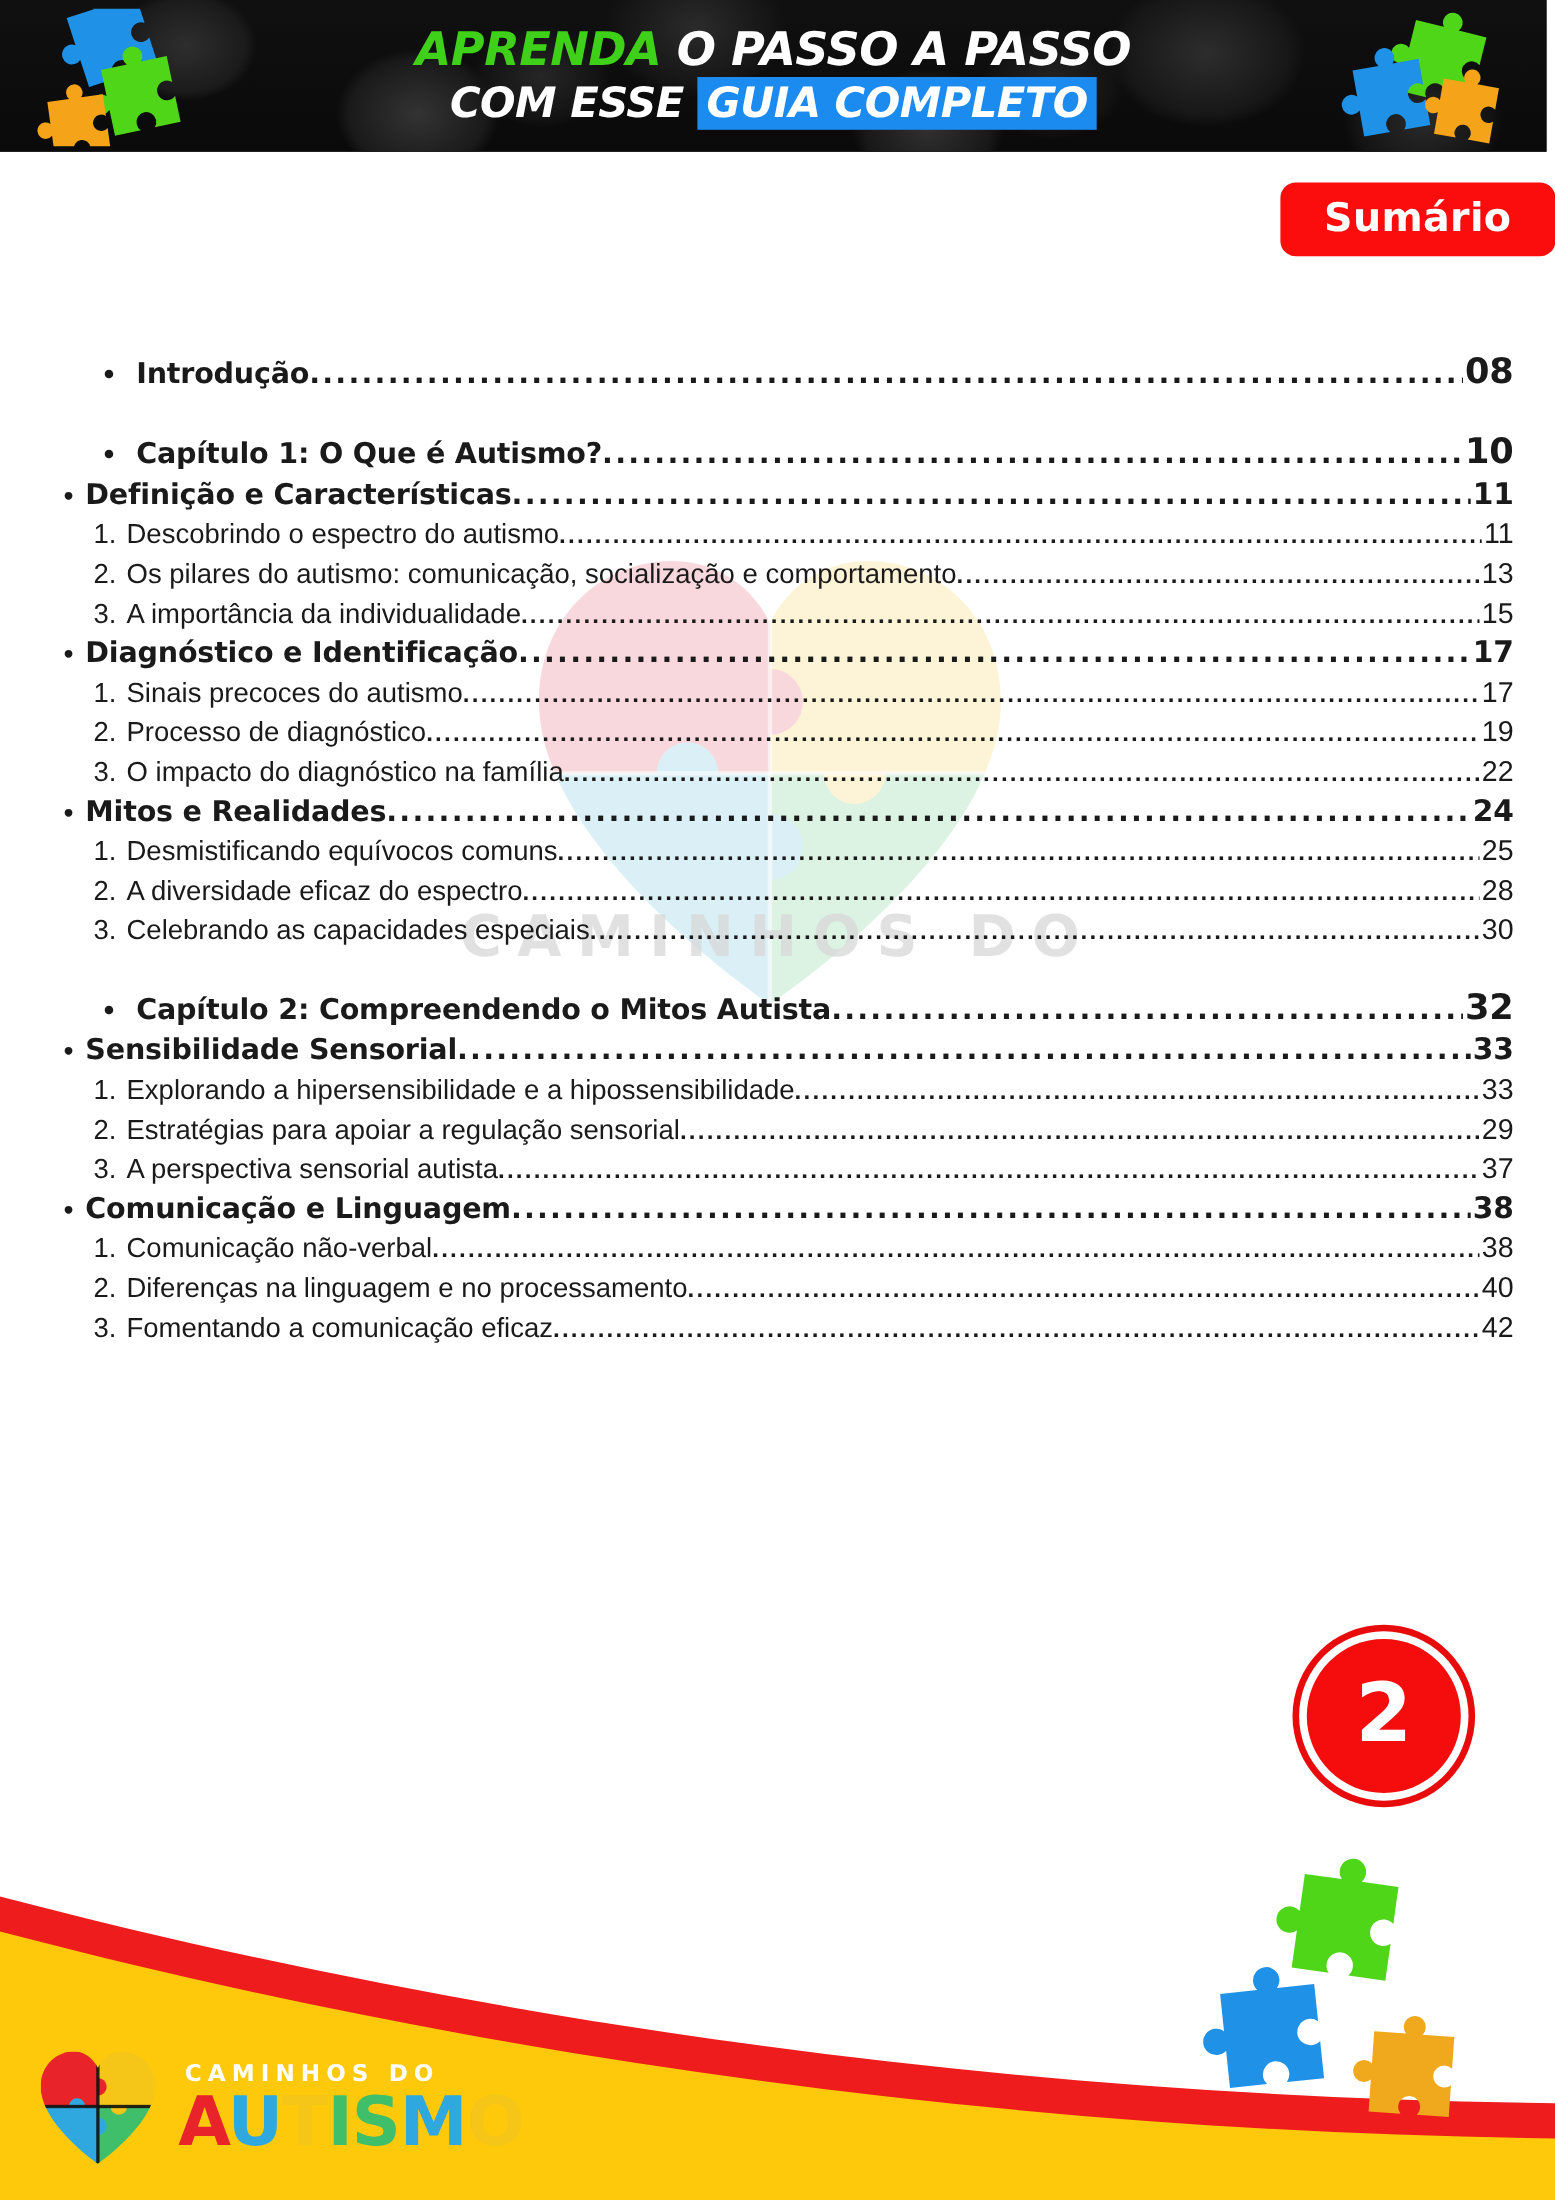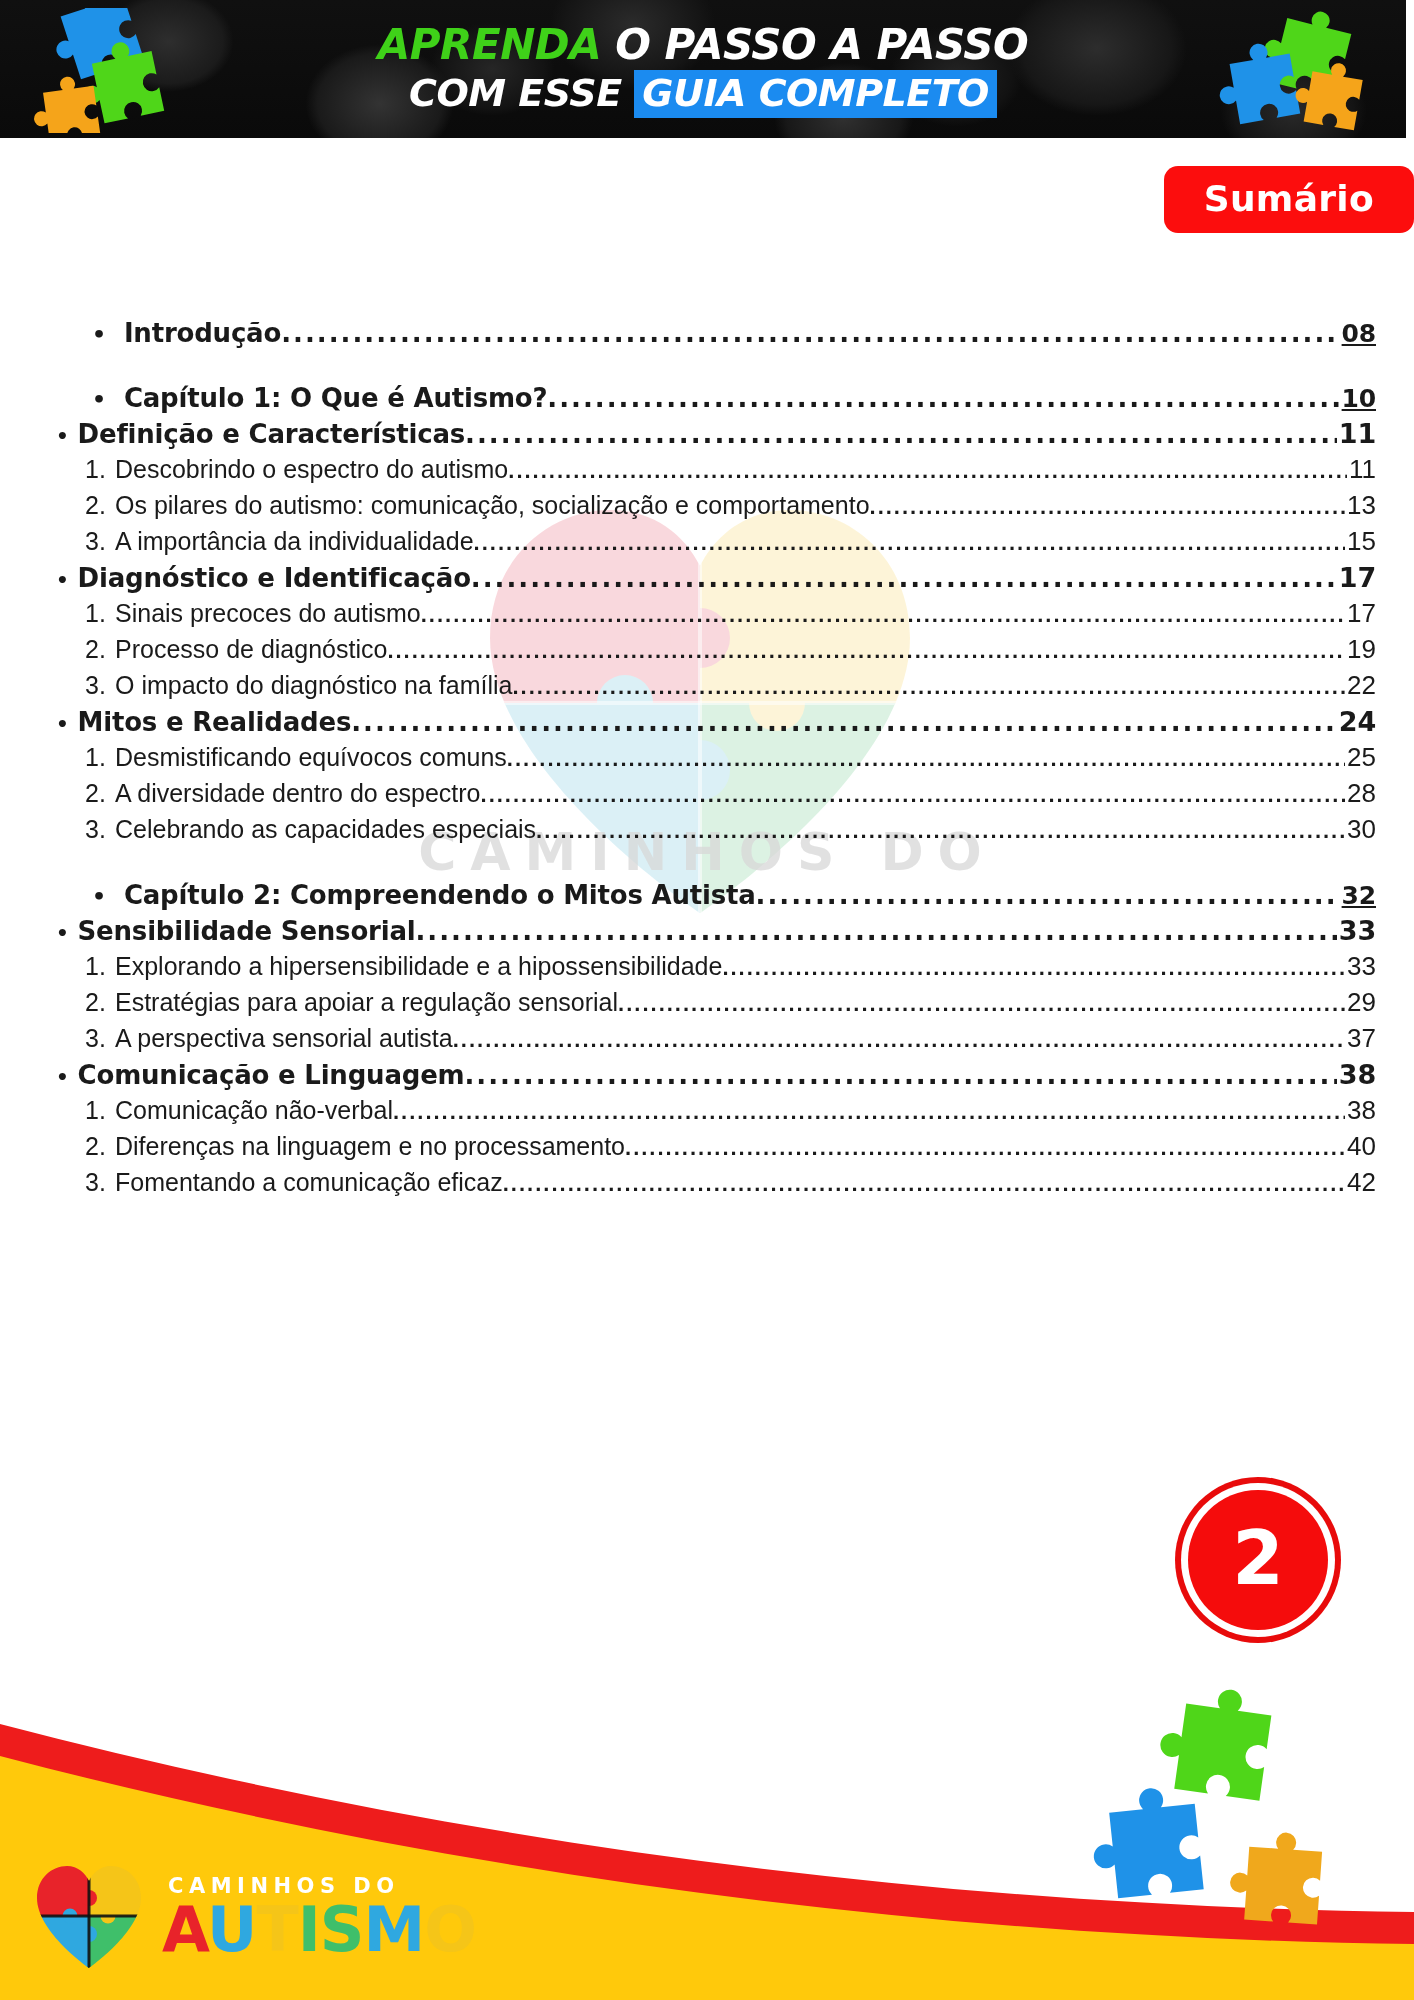--- a/index.html
+++ b/index.html
@@ -110,21 +110,21 @@
   }
   .row .pg { white-space:nowrap; padding-left:2px; }
 
   
   .lvl-top {
     padding-left:92px; padding-right:38px;
     font-size:26px; font-weight:bold; letter-spacing:-0.2px;
   }
   .lvl-top .bullet { font-size:22px; margin-right:18px; line-height:1; }
   .lvl-top .dots { font-size:26px; }
-  .lvl-top .pg { font-size:25px; font-weight:bold;text-decoration:underline; }
+  .lvl-top .pg { font-size:32px; font-weight:bold; }
 
   
   .lvl-sec {
     padding-left:56px; padding-right:38px;
     font-size:26px; font-weight:bold; letter-spacing:-0.2px;
   }
   .lvl-sec .bullet { font-size:20px; margin-right:9px; line-height:1; }
   .lvl-sec .dots { font-size:26px; }
   .lvl-sec .pg { font-size:27px; font-weight:bold; }
 
@@ -328,21 +328,21 @@
         <span class="pg">24</span>
       </div>
       <div class="row rowbox lvl-sub">
         <span class="num">1.</span>
         <span class="lbl">Desmistificando equívocos comuns</span>
         <span class="dots">................................................................................................................................................................................................................................................................................................................................................................................................................</span>
         <span class="pg">25</span>
       </div>
       <div class="row rowbox lvl-sub">
         <span class="num">2.</span>
-        <span class="lbl">A diversidade dentro do espectro</span>
+        <span class="lbl">A diversidade eficaz do espectro</span>
         <span class="dots">................................................................................................................................................................................................................................................................................................................................................................................................................</span>
         <span class="pg">28</span>
       </div>
       <div class="row rowbox lvl-sub">
         <span class="num">3.</span>
         <span class="lbl">Celebrando as capacidades especiais</span>
         <span class="dots">................................................................................................................................................................................................................................................................................................................................................................................................................</span>
         <span class="pg">30</span>
       </div>
       <div class="gap"></div>

